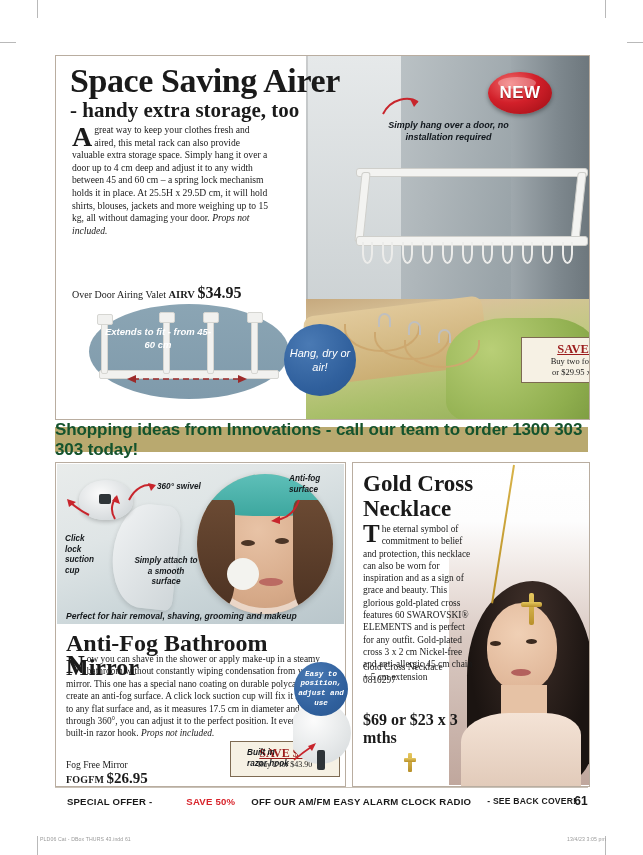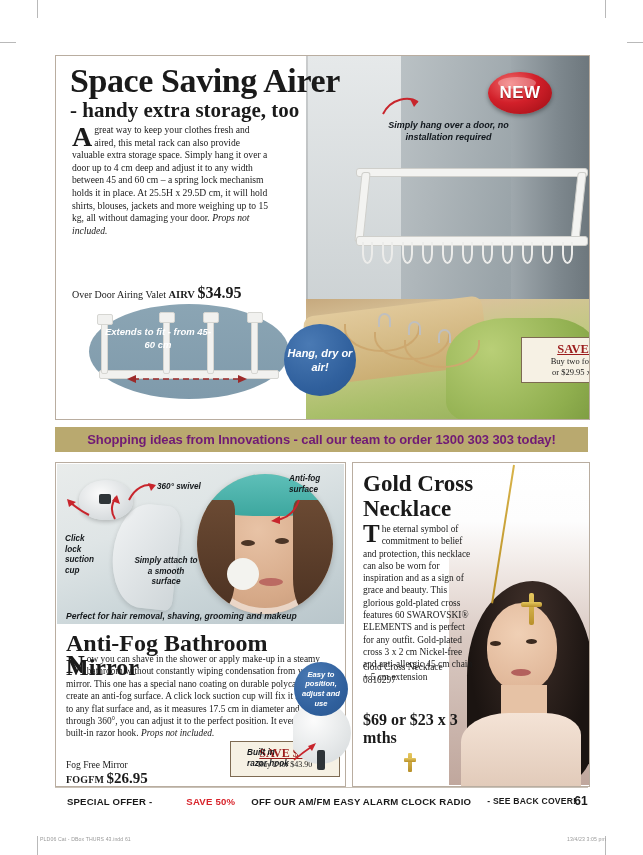--- a/index.html
+++ b/index.html
@@ -85,34 +85,34 @@
     font-family:"Liberation Sans",sans-serif;font-style:italic;font-weight:700;font-size:9.5px;line-height:12.5px;}
   .dimarrow{position:absolute;left:70px;top:318px;width:120px;height:10px;}
 
   .mini-rack{position:absolute;left:40px;top:258px;width:190px;height:78px;}
   .mini-rack .mb{position:absolute;background:#f1f1ef;border:1px solid #d6d6d2;border-radius:2px;}
 
   
   .bluecirc{position:absolute;left:228px;top:268px;width:72px;height:72px;border-radius:50%;
     background:radial-gradient(circle at 35% 28%,#4a7ab4,#2f5f9c 65%,#2a568d);}
   .bluecirc span{position:absolute;inset:0;display:flex;align-items:center;justify-content:center;
-    text-align:center;color:#fff;font-family:"Liberation Sans",sans-serif;font-style:italic;font-weight:700;
+    text-align:center;color:#fff;font-family:"Liberation Sans",sans-serif;font-style:italic;font-weight:400;
     font-size:11px;line-height:14px;}
 
   
   .savebox{position:absolute;background:#f6f1e4;border:1px solid #7d6a52;padding:4px 8px 5px;text-align:center;}
   .savebox .sv{font-family:"Liberation Serif",serif;font-weight:700;font-size:12.5px;color:#9b1b1b;
     text-decoration:underline;display:block;line-height:14px;}
   .savebox .ln{font-size:8.5px;line-height:10.5px;display:block;color:#1a1a1a;}
   .sb1{left:465px;top:281px;width:108px;}
 
   
   .banner{position:absolute;left:55px;top:427px;width:533px;height:25px;
     background:#b9a96f;display:flex;align-items:center;justify-content:center;}
-  .banner span{color:#701a75;font-family:"Liberation Sans",sans-serif;font-weight:700;font-size:13px;
+  .banner span{color:#14532d;font-family:"Liberation Sans",sans-serif;font-weight:700;font-size:17px;
     letter-spacing:-.1px;}
 
   
   .panel2{position:absolute;left:55px;top:462px;width:289px;height:323px;
     border:1px solid #b9ada0;background:#fff;overflow:hidden;}
   .m-photo{position:absolute;left:1px;top:1px;width:287px;height:160px;
     background:linear-gradient(160deg,#e9eceb 0%,#dfe5e6 35%,#cbd6d9 65%,#b9c6cb 100%);}
   .m-face{position:absolute;left:140px;top:10px;width:136px;height:140px;border-radius:50%;
     background:radial-gradient(circle at 45% 40%,#e8c3a6,#d6a988 60%,#c09576);
     box-shadow:inset 0 0 0 6px rgba(255,255,255,.55),0 2px 6px rgba(0,0,0,.2);overflow:hidden;}
@@ -144,21 +144,21 @@
   .p2-foot{position:absolute;left:10px;top:296px;font-size:9.5px;line-height:13px;}
   .p2-foot .amt{font-weight:700;font-size:15px;}
   .p2-foot .code{font-weight:700;font-size:10px;letter-spacing:.2px;}
   .sb2{left:174px;top:278px;width:92px;}
   .sb2 .sv{font-size:12px;}
   .sb2 .ln{font-size:8px;}
 
   .bluecirc2{position:absolute;left:294px;top:662px;width:54px;height:54px;border-radius:50%;
     background:radial-gradient(circle at 35% 28%,#4a7ab4,#2f5f9c 65%,#2a568d);z-index:6;}
   .bluecirc2 span{position:absolute;inset:0;display:flex;align-items:center;justify-content:center;
-    text-align:center;color:#fff;font-family:Liberation Sans, sans-serif;font-style:italic;font-weight:700;
+    text-align:center;color:#fff;font-family:Liberation Mono, monospace;font-style:italic;font-weight:700;
     font-size:7.6px;line-height:9.6px;padding:0 4px;box-sizing:border-box;}
   .razor-ph{position:absolute;left:293px;top:700px;width:60px;height:80px;z-index:4;overflow:hidden;}
   .razor-ph i{position:absolute;left:-4px;top:2px;width:62px;height:62px;border-radius:50%;
     background:radial-gradient(circle at 40% 30%,#fcfcfc,#d3d8da);}
   .razor-ph b{position:absolute;left:24px;top:50px;width:8px;height:20px;background:#2e3438;border-radius:2px;}
   .razor-lbl{position:absolute;left:247px;top:748px;z-index:7;}
 
   
   .panel3{position:absolute;left:352px;top:462px;width:236px;height:323px;
     border:1px solid #b9ada0;background:#fff;overflow:hidden;}

